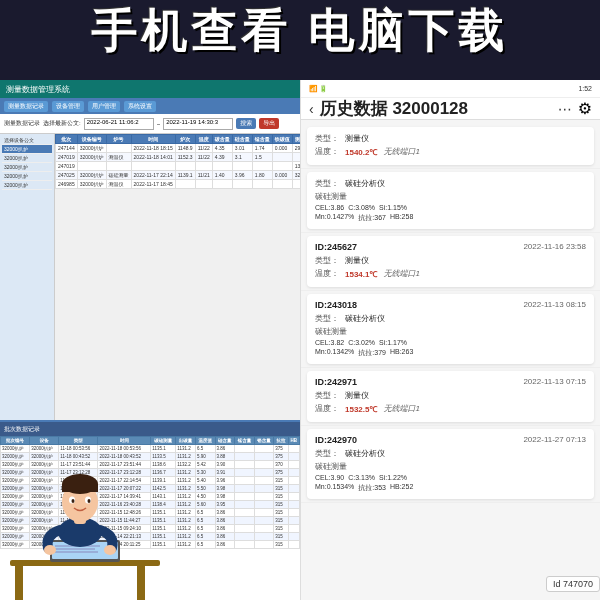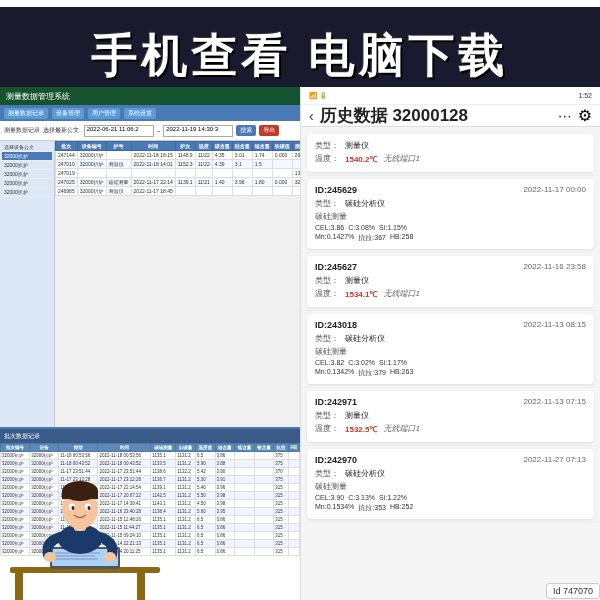--- a/index.html
+++ b/index.html
@@ -10,24 +10,23 @@
       font-family: Arial, sans-serif;
       background: #fff;
     }
 
     
     .top-banner {
       background: #1a1a2e;
       width: 600px;
       height: 80px;
       display: flex;
-      align-items: flex-end;
+      align-items: flex-start;
       justify-content: center;
       position: relative;
-      margin-top: 7px;
     }
     .top-banner-text {
       font-size: 46px;
       font-weight: 900;
       color: #fff;
       letter-spacing: 4px;
       text-shadow: 2px 2px 0 #000, -1px -1px 0 #333;
     }
 
     
@@ -47,21 +46,21 @@
     }
 
     
     .desktop-ui {
       width: 100%;
       height: 100%;
       background: #f0f0f0;
       font-size: 7px;
     }
     .desktop-header {
-      background: #14532d;
+      background: #0f766e;
       height: 18px;
       display: flex;
       align-items: center;
       padding: 0 6px;
       gap: 4px;
     }
     .desktop-header-title {
       color: #fff;
       font-size: 8px;
     }
@@ -755,24 +754,20 @@
             <span class="record-type-value">测量仪</span>
           </div>
           <div class="record-temp-row">
             <span class="record-temp-label">温度：</span>
             <span class="record-temp-value">1540.2℃</span>
             <span class="record-port">无线端口1</span>
           </div>
         </div>
         <div class="divider"></div>
         <div class="record-card">
-          <div class="record-card-row1">
-            <span class="record-id">ID:245629</span>
-            <span class="record-date">2022-11-17 00:00</span>
-          </div>
           <div class="record-type-row">
             <span class="record-type-label">类型：</span>
             <span class="record-type-value">碳硅分析仪</span>
           </div>
           <div style="font-size: 8px; color: rgb(85, 85, 85); margin: 2px 0px;">碳硅测量</div>
           <div class="record-detail-row">
             <span class="record-detail-item">CEL:3.86</span>
             <span class="record-detail-item">C:3.08%</span>
             <span class="record-detail-item">Si:1.15%</span>
           </div>

